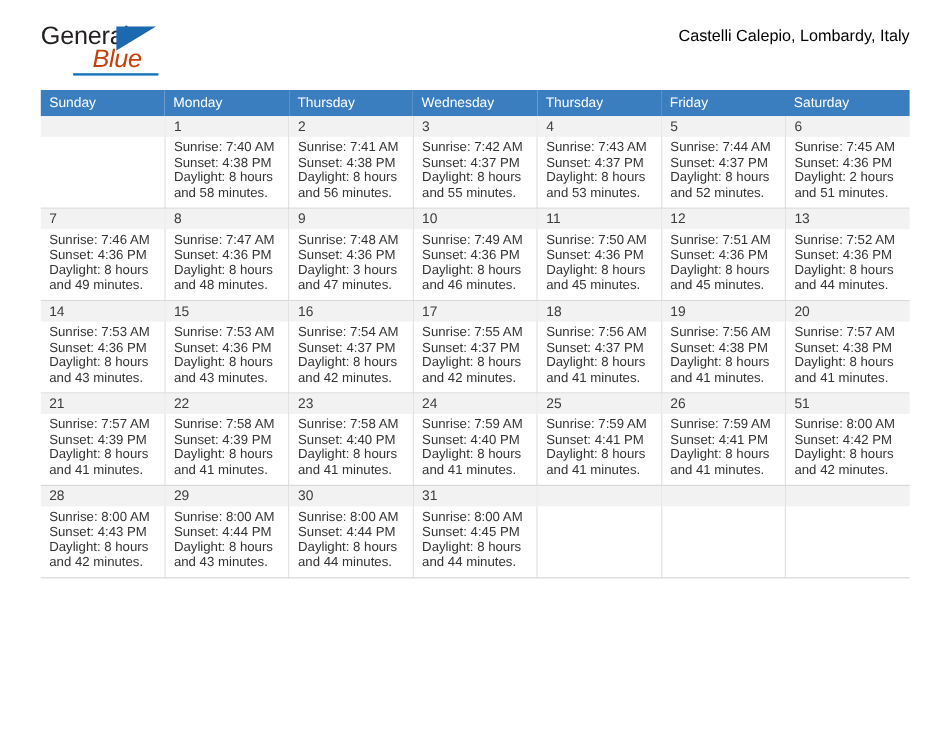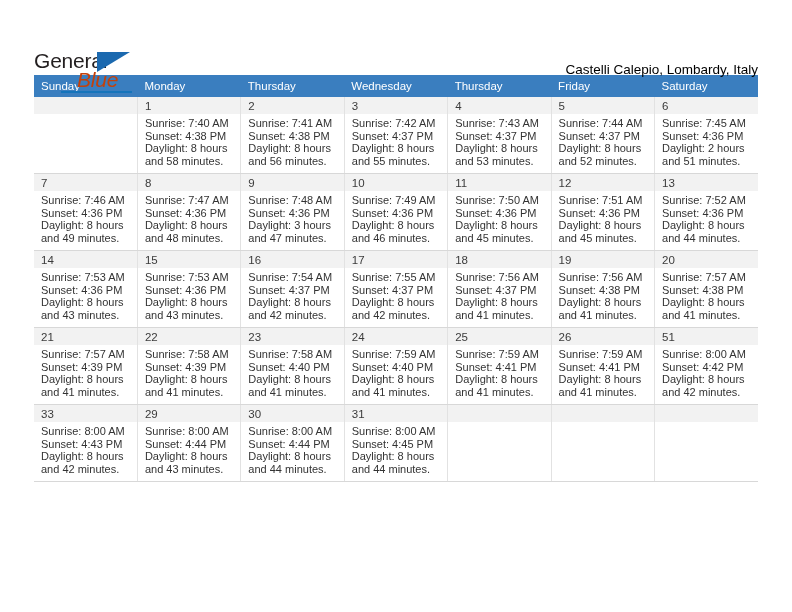--- a/index.html
+++ b/index.html
@@ -20,21 +20,21 @@
     height: 612px;
     box-sizing: border-box;
     padding: 0 34px;
   }
 
   
   .header {
     display: flex;
     align-items: flex-start;
     justify-content: space-between;
-    padding-top: 42px;
+    padding-top: 12px;
     height: 72px;
     box-sizing: border-box;
     gap: 10px;
   }
   .brand {
     position: relative;
     width: 140px;
     height: 54px;
     flex: 0 0 auto;
   }
@@ -83,21 +83,21 @@
   .cal-title {
     font-size: 27px;
     font-weight: normal;
     color: #000000;
     line-height: 1.08;
     letter-spacing: 0.1px;
   }
   .cal-subtitle {
     font-size: 13.5px;
     color: #000000;
-    margin-top: 21px;
+    margin-top: 11px;
     line-height: 1.1;
   }
 
   
   .calendar {
     width: 724px;
     border-collapse: collapse;
     table-layout: fixed;
     margin-top: 3px;
   }
@@ -465,21 +465,21 @@
                 <div>Sunset: 4:42 PM</div>
                 <div class="daylight">Daylight: 8 hours and 42 minutes.</div>
               </div>
             </div>
           </td>
       </tr>
 
       <tr class="week">
         <td>
             <div class="cell">
-              <div class="daynum-bar">33</div>
+              <div class="daynum-bar">28</div>
               <div class="info">
                 <div>Sunrise: 8:00 AM</div>
                 <div>Sunset: 4:43 PM</div>
                 <div class="daylight">Daylight: 8 hours and 42 minutes.</div>
               </div>
             </div>
           </td>
         <td>
             <div class="cell">
               <div class="daynum-bar">29</div>

